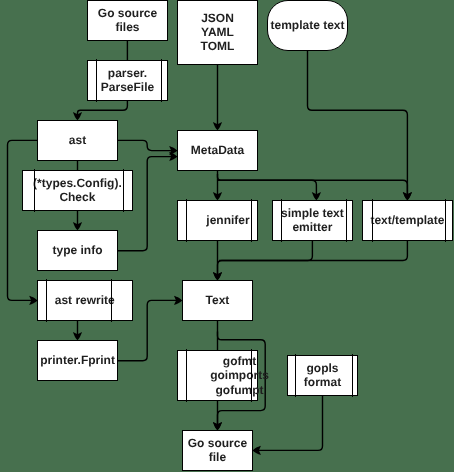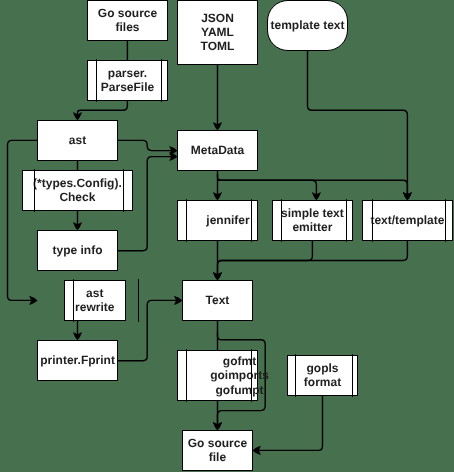--- a/index.html
+++ b/index.html
@@ -100,21 +100,21 @@
 emitter</span>
     </div>
     <div class="node sub" style="left: 361.575px; top: 199.675px; width: 91.7px; height: 41.5px; border-width: 1.35px; text-align: right;">
       <div class="bar" style="left: 9.035px;"></div>
       <div class="bar" style="left: 81.99px;"></div>
       <span class="lbl">text/template</span>
     </div>
     <div class="node" style="left: 36.775px; top: 229.675px; width: 81.55px; height: 41.5px; border-width: 1.35px;">
       <span class="lbl">type info</span>
     </div>
-    <div class="node sub" style="left: 36.775px; top: 279.675px; width: 62px; height: 41.5px; border-width: 1.35px; margin-left: 27px;">
+    <div class="node sub" style="left: 36.775px; top: 279.675px; width: 96px; height: 41.5px; border-width: 1.35px;">
       <div class="bar" style="left: 8.02px;"></div>
       <div class="bar" style="left: 72.855px;"></div>
       <span class="lbl">ast rewrite</span>
     </div>
     <div class="node" style="left: 181.575px; top: 279.675px; width: 71.75px; height: 41.5px; border-width: 1.35px;">
       <span class="lbl">Text</span>
     </div>
     <div class="node" style="left: 36.775px; top: 339.675px; width: 81.6px; height: 41.5px; border-width: 1.35px;">
       <span class="lbl">printer.Fprint</span>
     </div>

